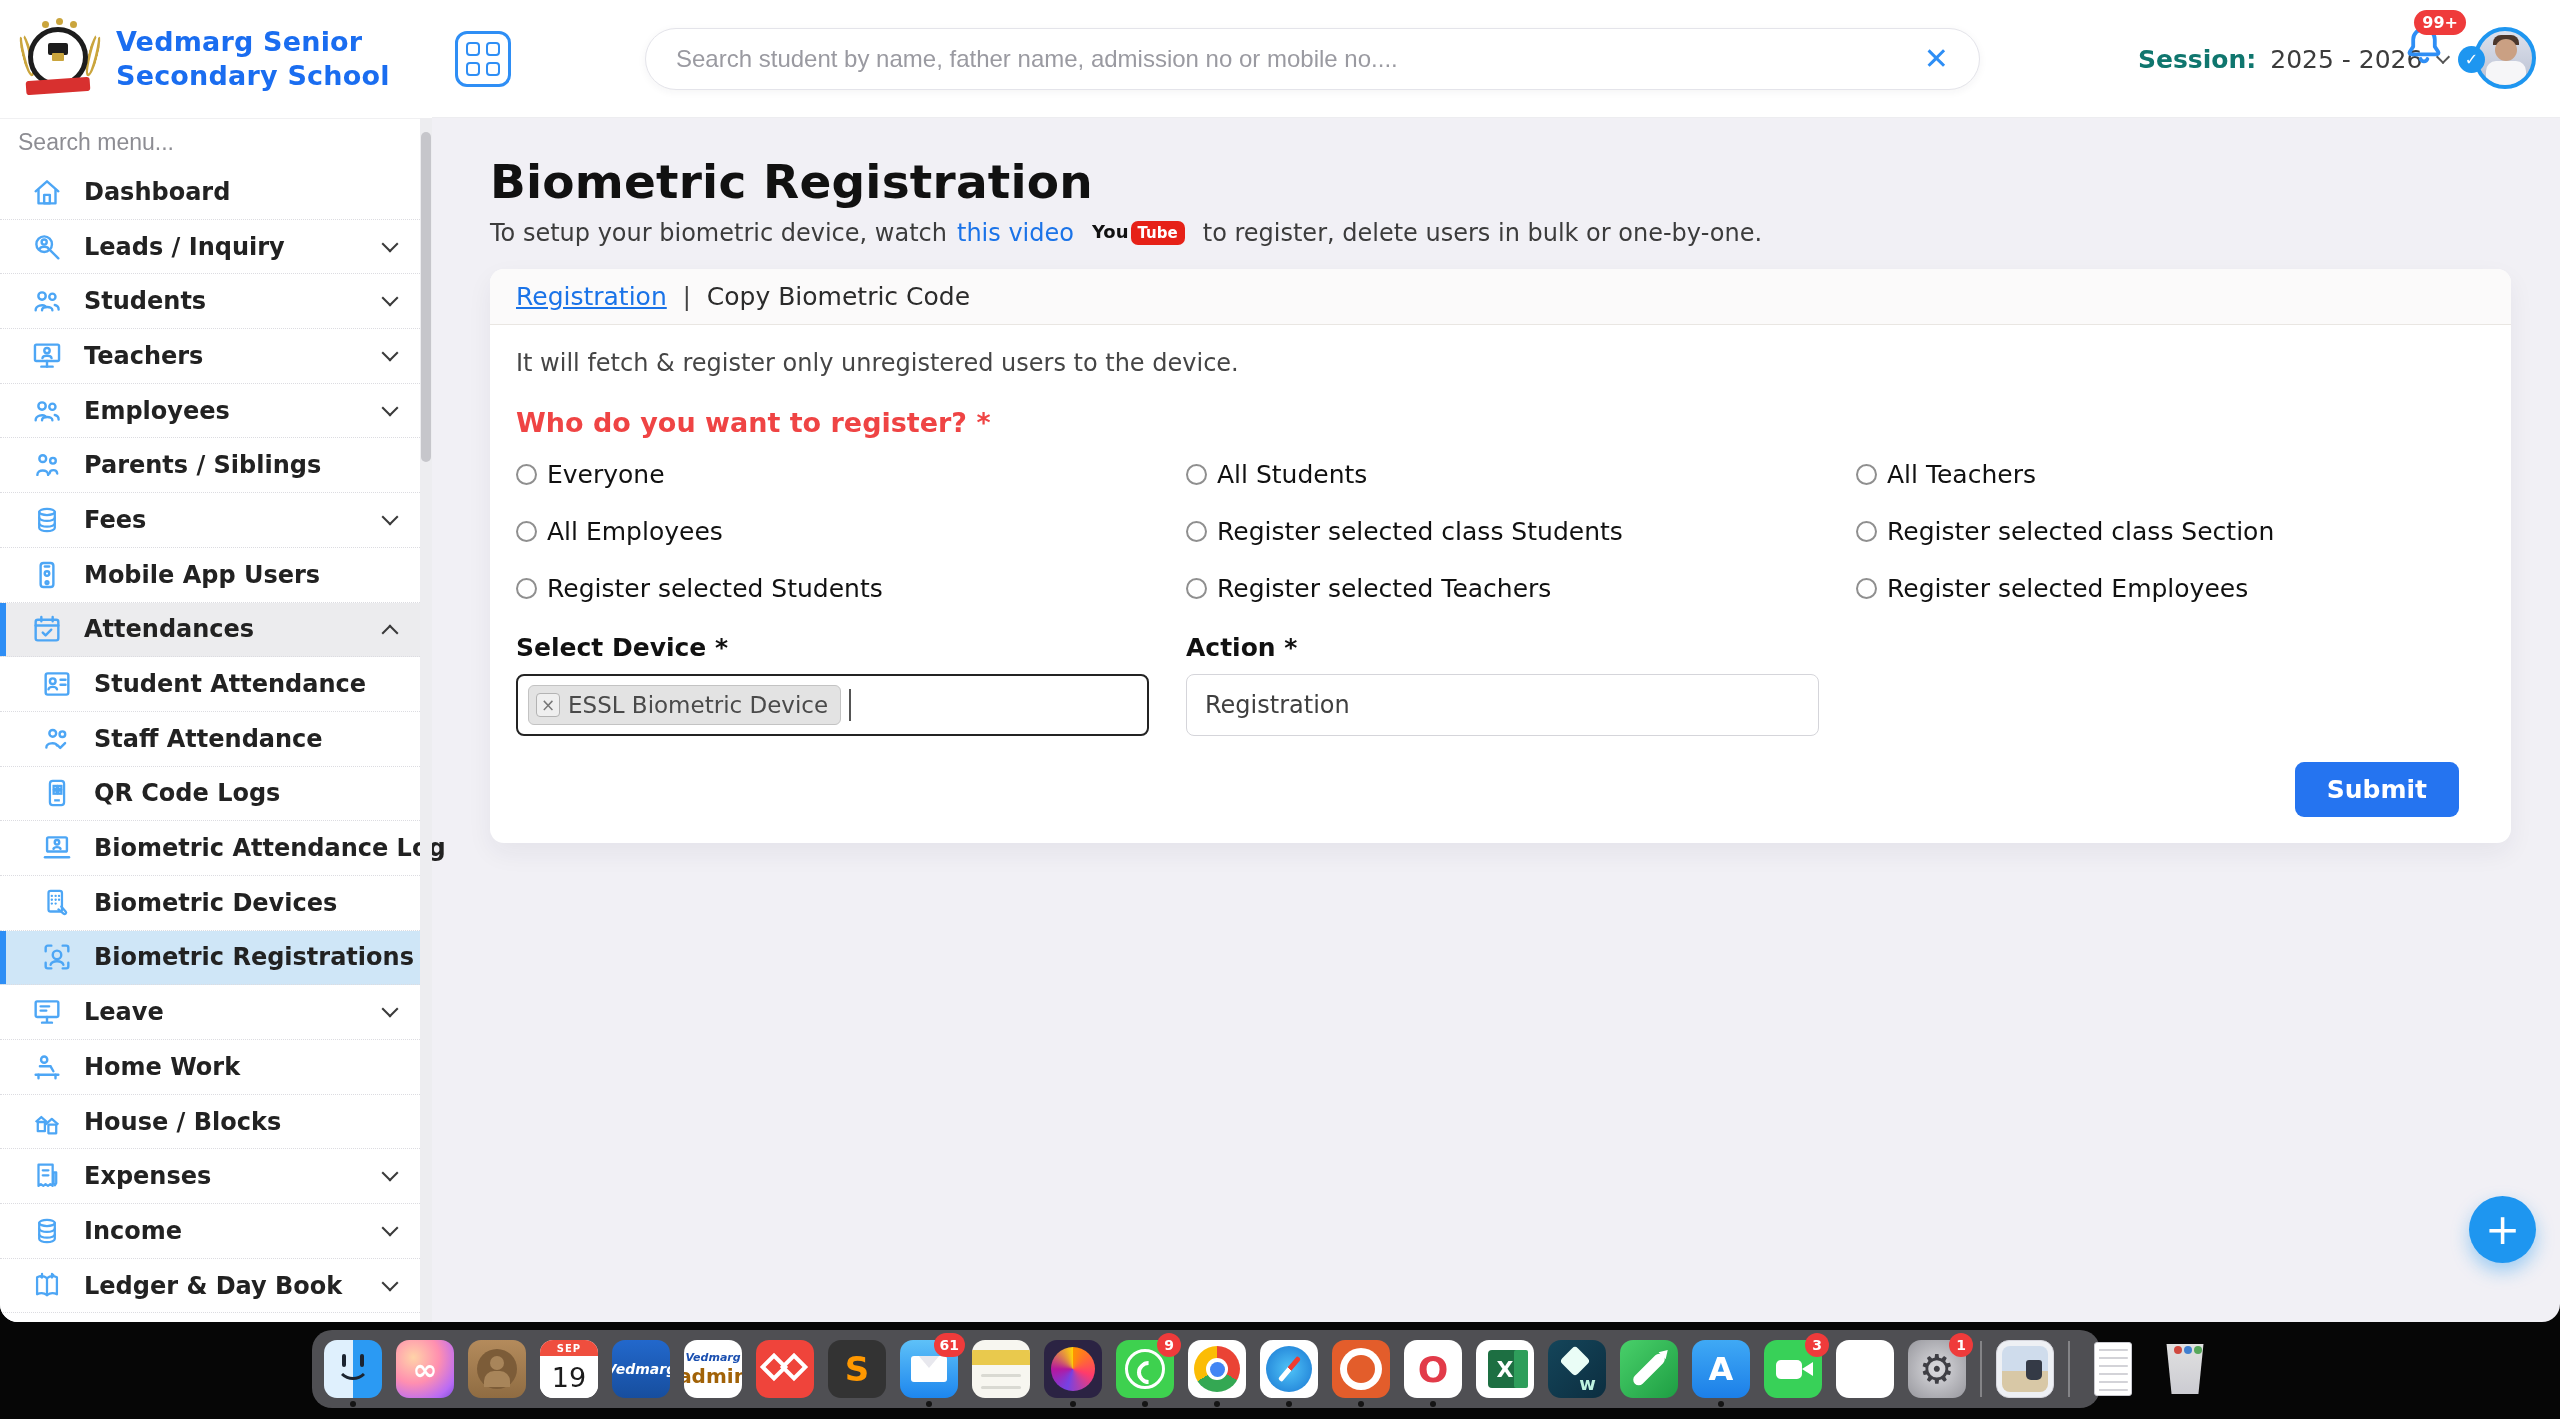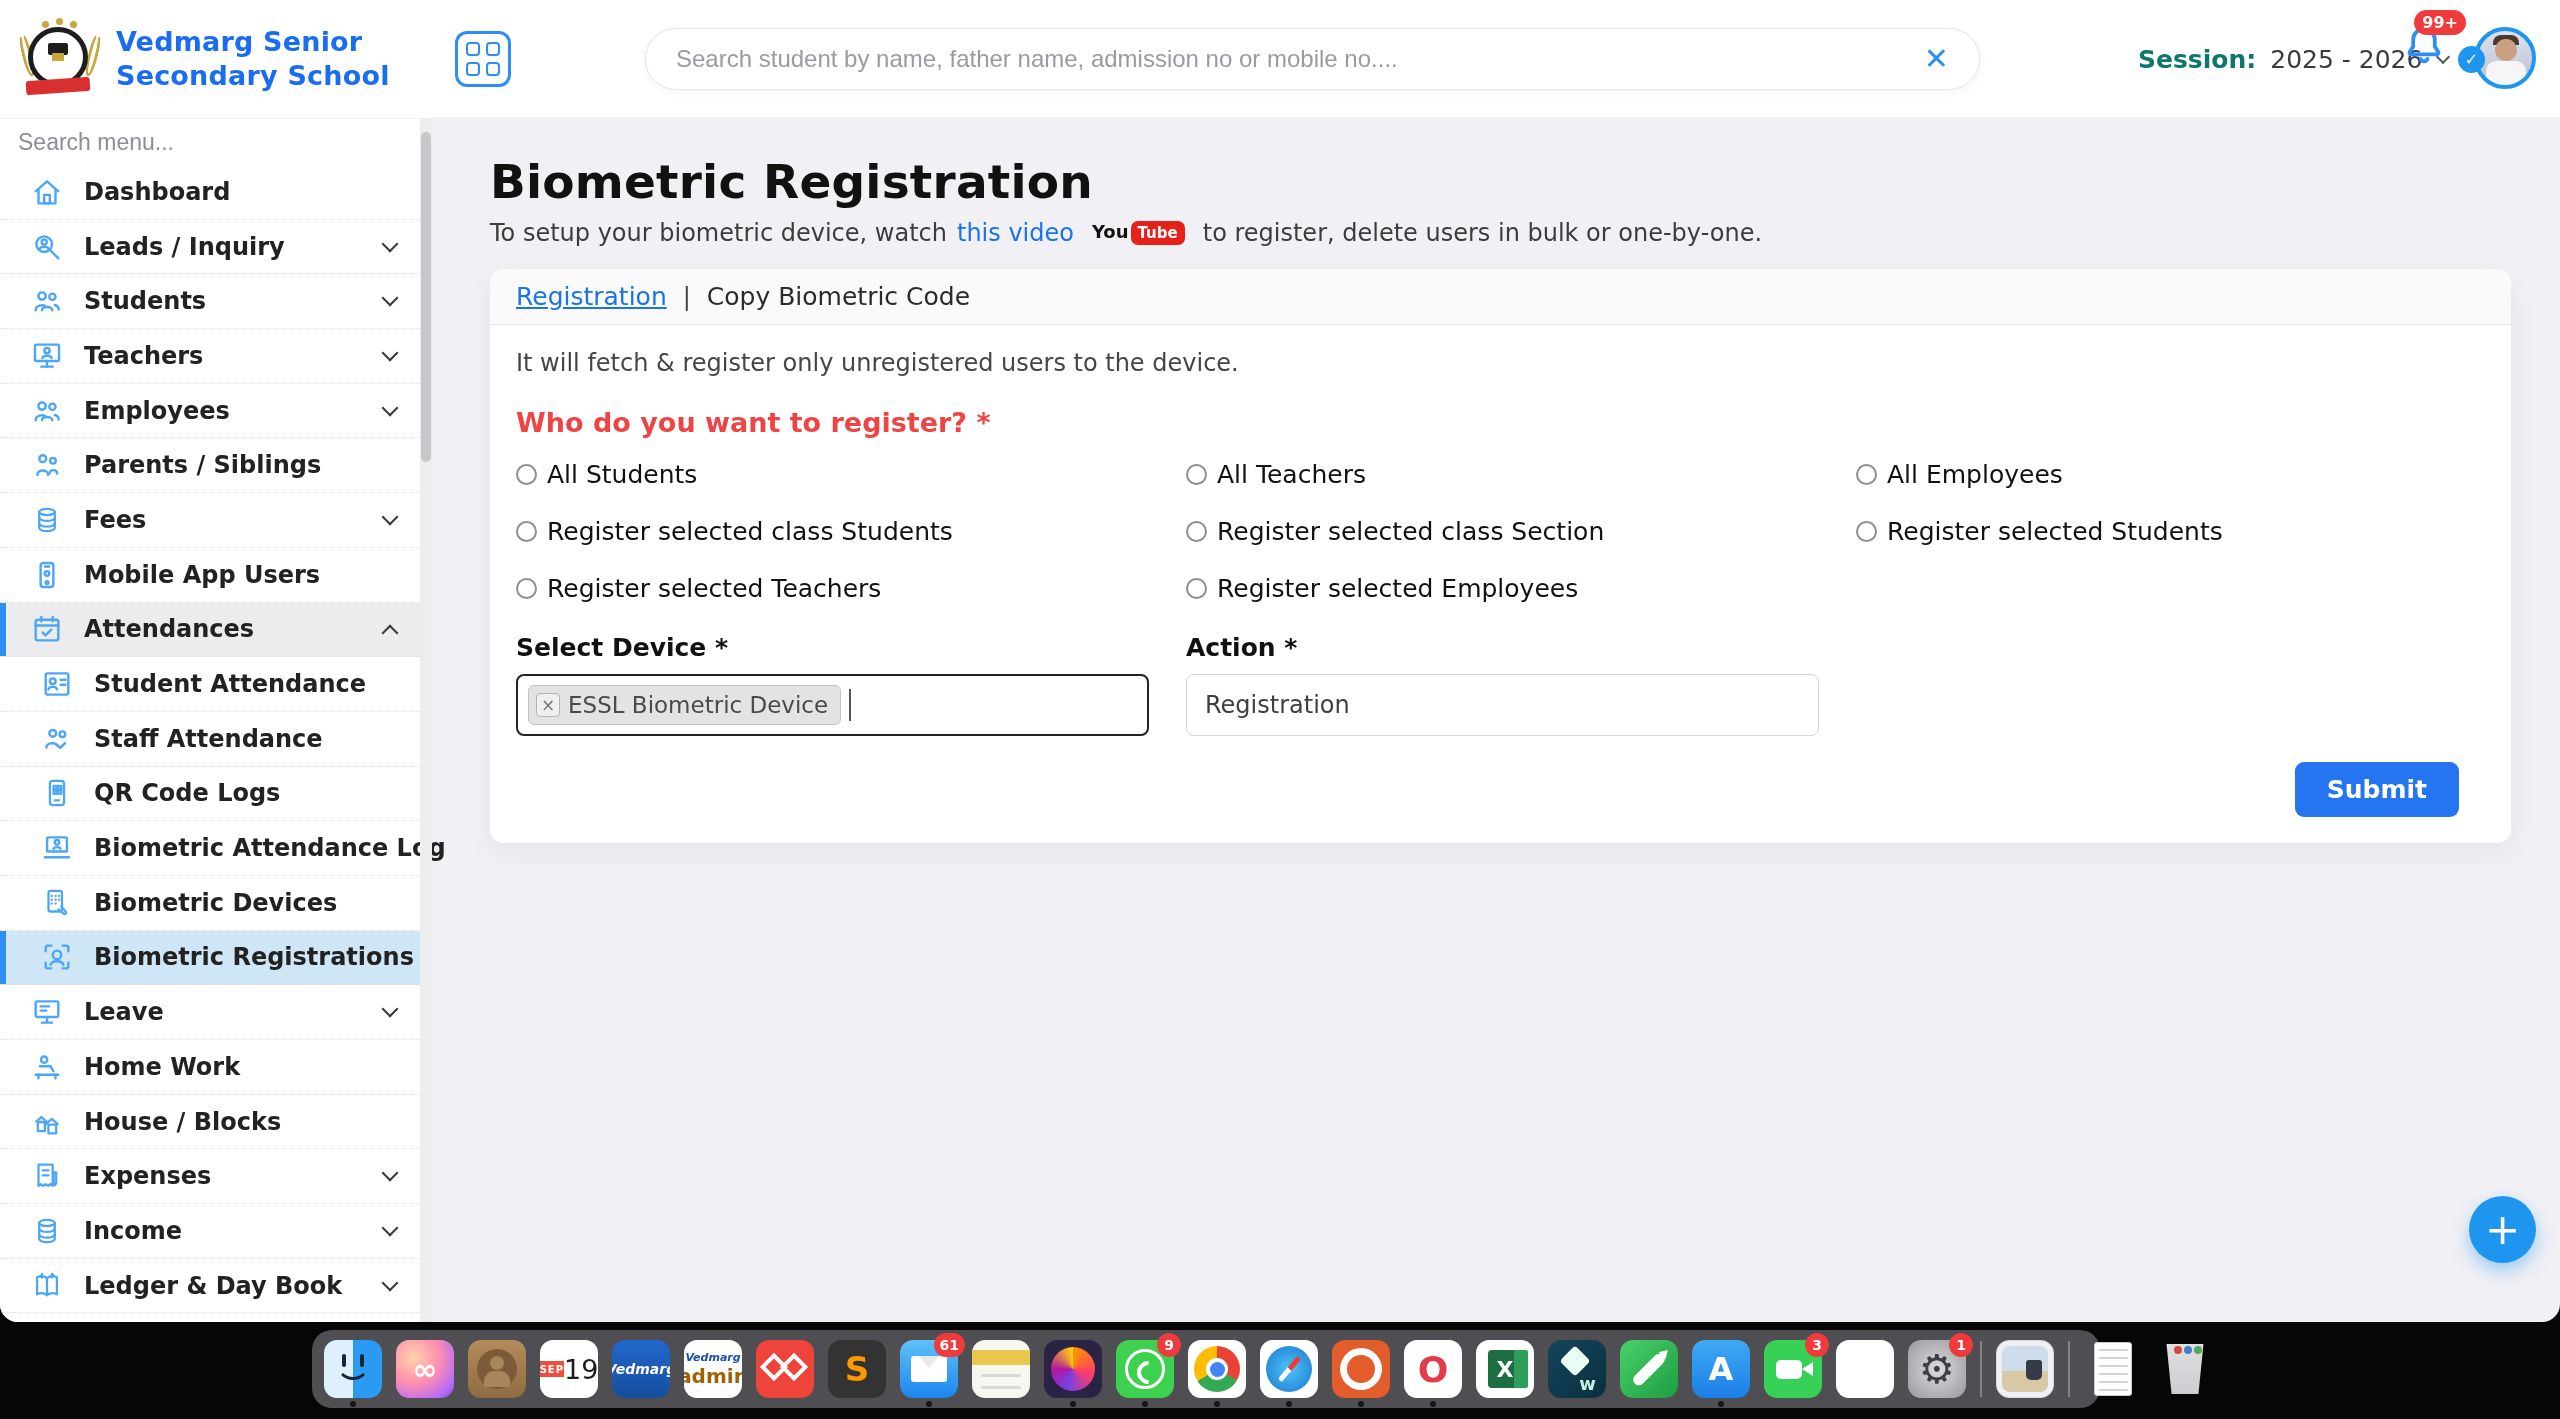--- a/index.html
+++ b/index.html
@@ -121,21 +121,21 @@
   .ic-finder{background:linear-gradient(90deg,#dff0fd 0 50%,#2b9af3 50% 100%);}
   .ic-finder .eye{position:absolute;top:14px;width:4px;height:13px;background:#1c2430;border-radius:2px;}
   .ic-finder .e1{left:18px;}.ic-finder .e2{left:36px;}
   .ic-finder .smile{position:absolute;left:12px;top:22px;width:34px;height:18px;border:3.6px solid #1c2430;border-top:none;
     border-left-color:transparent;border-right-color:transparent;border-radius:0 0 18px 18px;}
   .ic-photos{background:radial-gradient(circle at 30% 30%,#ffd3a8,#ff8fb0 45%,#b96bf5 80%,#7e4fd8);color:#fff;font-size:30px;font-weight:700;}
   .ic-contacts{background:linear-gradient(#b48b5c,#8f6c42);}
   .ic-contacts .cframe{width:40px;height:40px;border-radius:50%;background:#7c5c38;position:relative;}
   .ic-contacts .chead{position:absolute;left:13px;top:7px;width:14px;height:14px;border-radius:50%;background:#a8855a;}
   .ic-contacts .cbody{position:absolute;left:7px;top:22px;width:26px;height:16px;border-radius:10px 10px 0 0;background:#a8855a;}
-  .ic-cal{background:#fff;}
+  .ic-cal{background:#fff;flex-direction:column;}
   .ic-cal .cal-top{width:100%;height:16px;background:#ef4e3e;color:#fff;font-size:10px;font-weight:700;
     display:flex;align-items:center;justify-content:center;letter-spacing:1px;}
   .ic-cal .cal-day{flex:1;display:flex;align-items:center;justify-content:center;font-size:27px;color:#1c1c1c;font-weight:400;width:100%;background:#fff;}
   .ic-vedmarg{background:linear-gradient(#2268cc,#174e9e);color:#fff;font-size:14px;font-weight:700;font-style:italic;}
   .ic-vedadmin{background:#fff;flex-direction:column;gap:0;}
   .ic-vedadmin .va1{color:#1a4fb0;font-size:11px;font-weight:700;font-style:italic;}
   .ic-vedadmin .va2{color:#a16207;font-size:20px;font-weight:700;}
   .ic-anydesk{background:#ef443b;}
   .ic-anydesk .dia{position:absolute;width:20px;height:20px;border:4px solid #fff;transform:rotate(45deg);}
   .ic-anydesk .d1{left:8px;top:17px;}
@@ -540,20 +540,24 @@
         <a class="tab-active">Registration</a>
         <span class="tab-sep">|</span>
         <a class="tab">Copy Biometric Code</a>
       </div>
       <div class="card-body">
         <p class="note">It will fetch &amp; register only unregistered users to the device.</p>
         <h2 class="question">Who do you want to register? *</h2>
         <div class="radio-grid">
           <label class="radio-opt">
             <span class="radio-circle"></span>
+            <span>Everyone</span>
+          </label>
+          <label class="radio-opt">
+            <span class="radio-circle"></span>
             <span>All Students</span>
           </label>
           <label class="radio-opt">
             <span class="radio-circle"></span>
             <span>All Teachers</span>
           </label>
           <label class="radio-opt">
             <span class="radio-circle"></span>
             <span>All Employees</span>
           </label>

